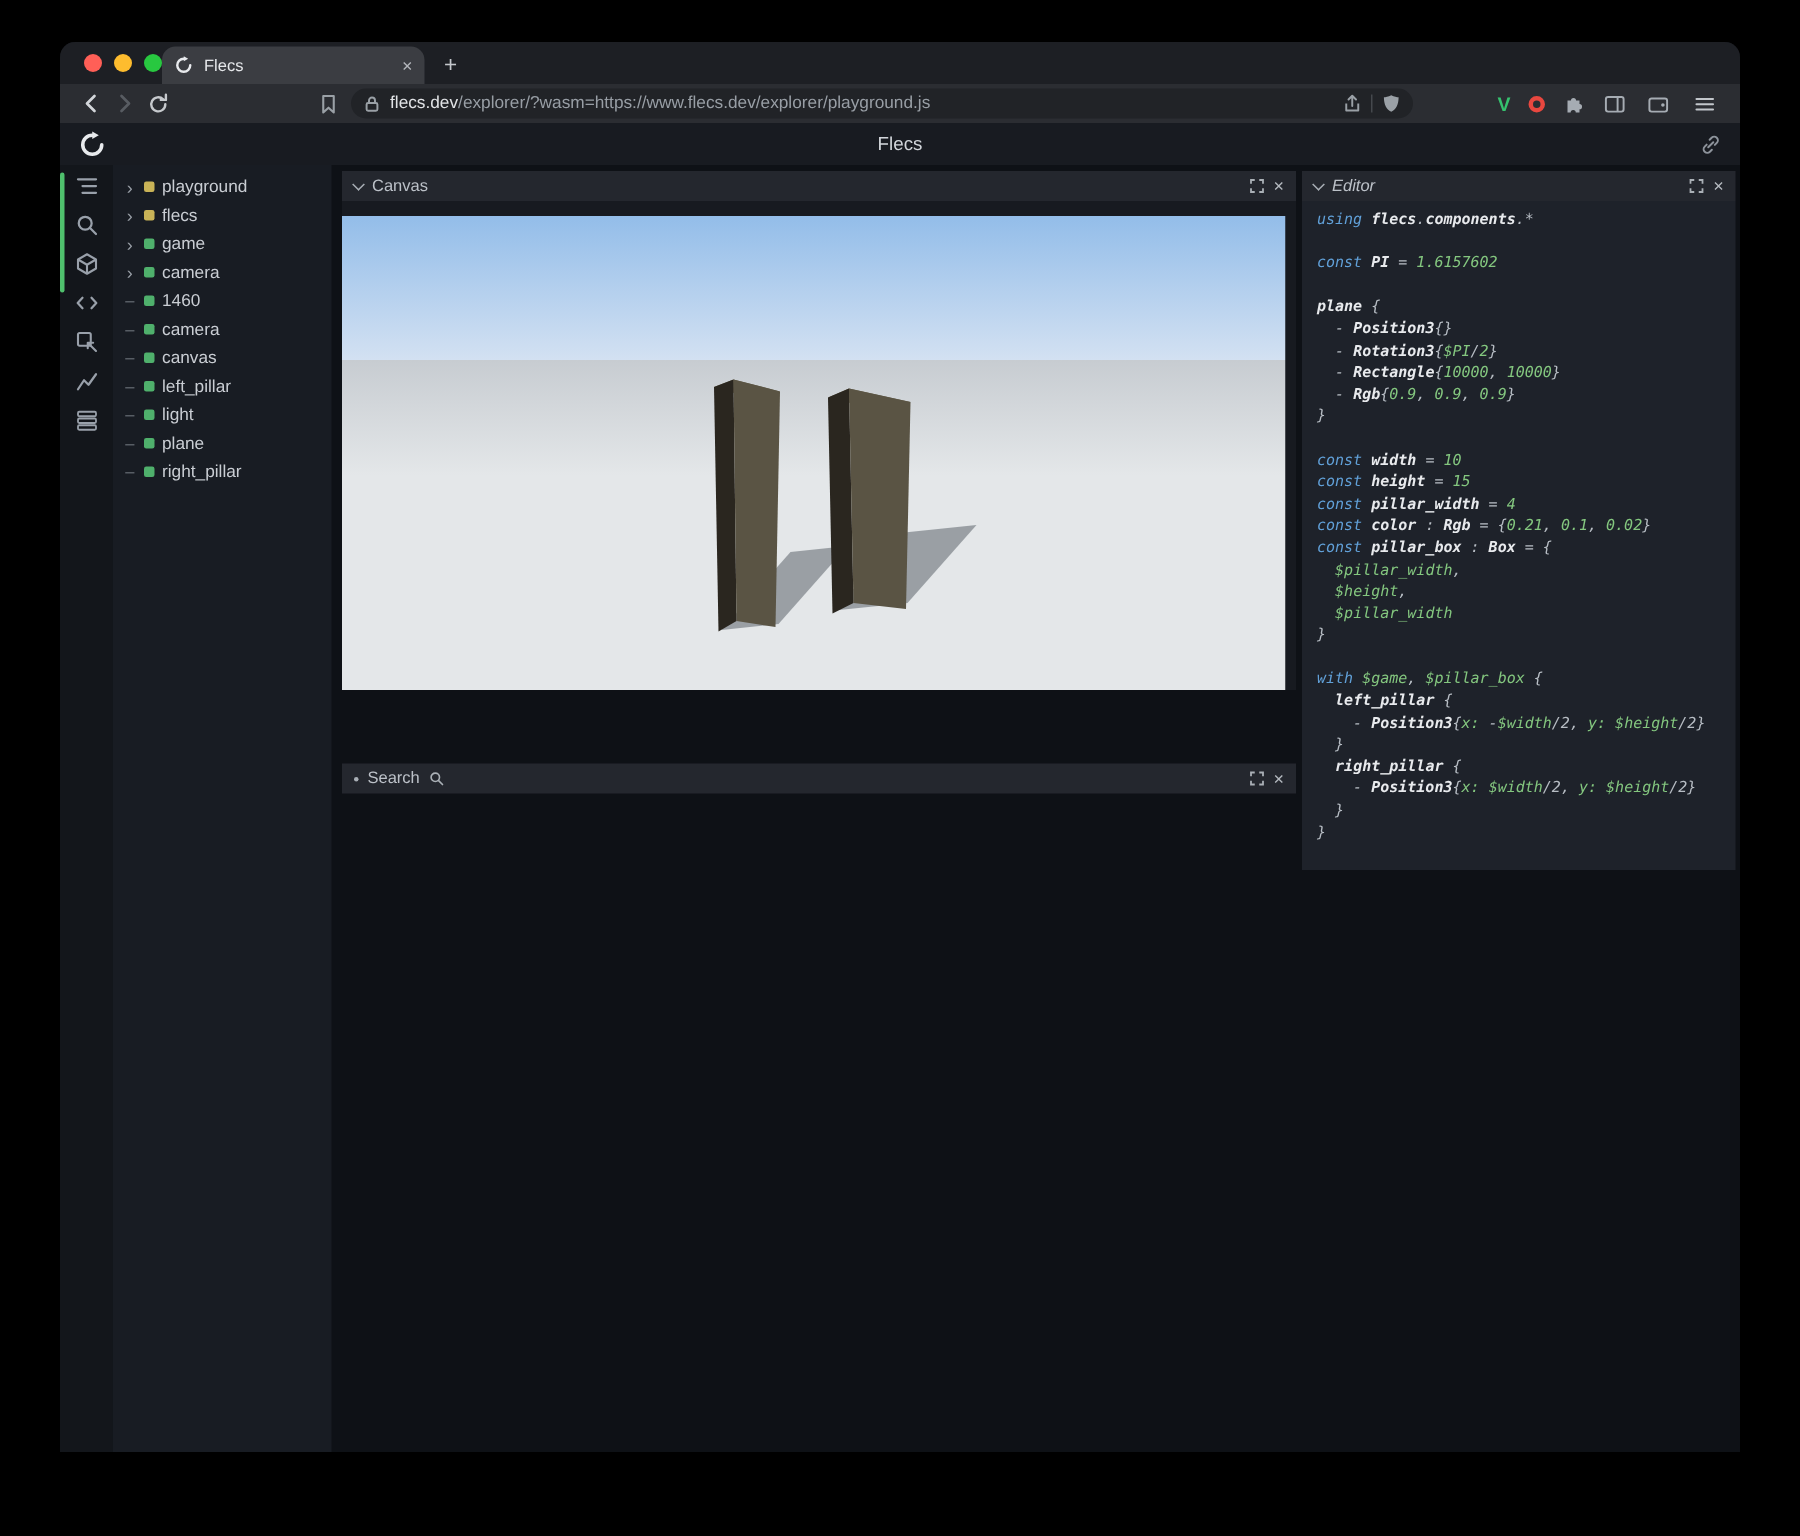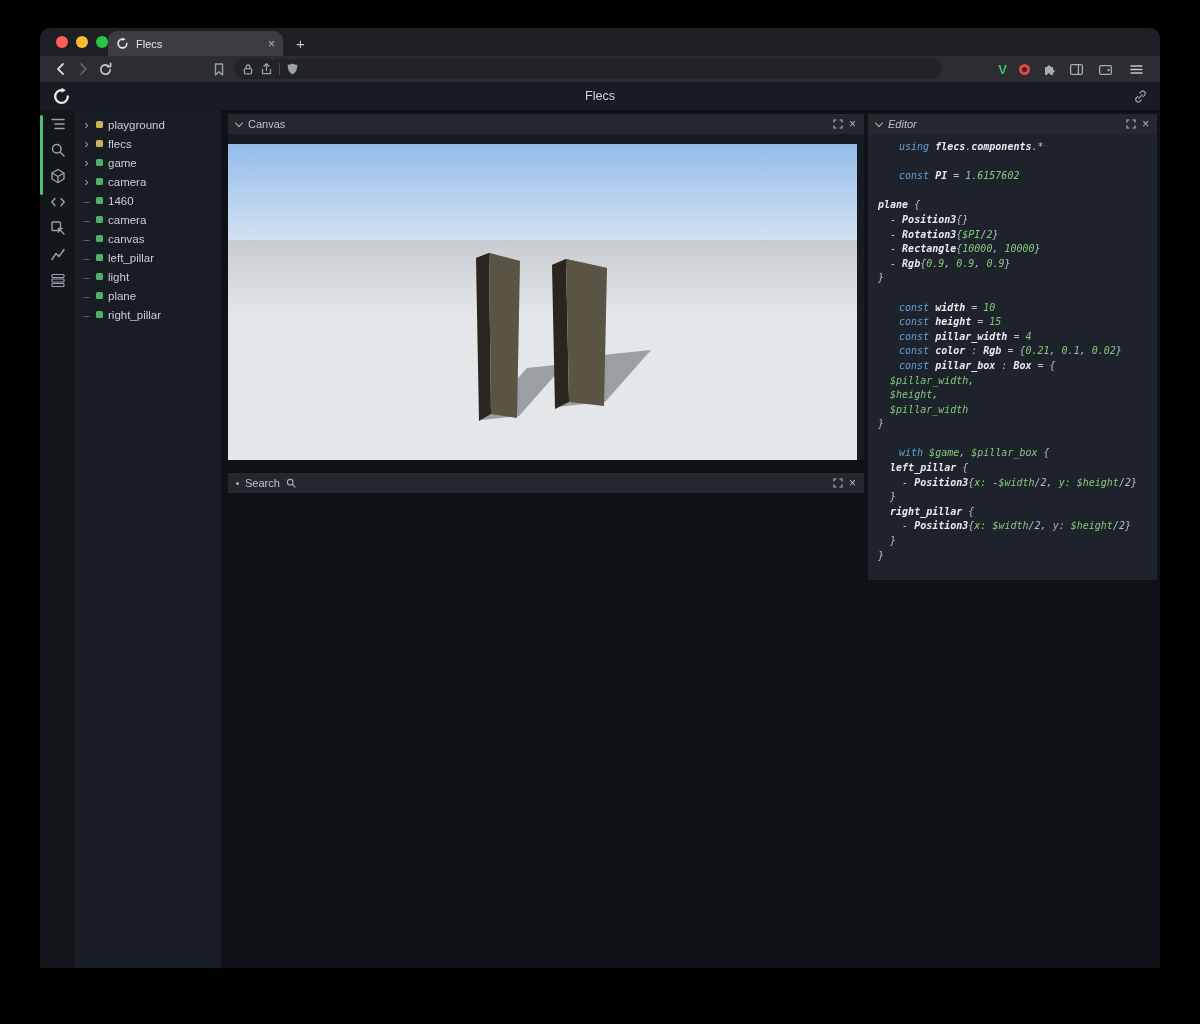--- a/index.html
+++ b/index.html
@@ -59,26 +59,26 @@
   .panel-header { height:20px; background:#24272e; display:flex; align-items:center; padding:0 8px; gap:6px; }
   .panel-title { color:#bcc1c8; font-size:11px; }
   .ph-spacer { flex:1; }
   .chev-down { width:6px; height:6px; border-right:1.4px solid #a9afb6; border-bottom:1.4px solid #a9afb6;
                transform:rotate(45deg); margin-top:-3px; flex:none; }
   .dot-marker { width:3px; height:3px; border-radius:50%; background:#a9afb6; flex:none; }
   .ph-close { color:#b4b9bf; font-size:12px; line-height:1; }
 
   .panel-canvas { width:636px; margin-bottom:13px; }
   .canvas-body { background:#171a20; padding:10px 7px 0 0; height:326px; }
-  .panel-search { width:636px; }
+  .panel-search { width:636px;margin-top:36px; }
 
   .panel-editor { width:289px; }
   .editor-body { background:#1e222a; height:446px; padding:6px 4px 8px 10px; overflow:hidden; }
   .code-line { font-family:"DejaVu Sans Mono", monospace; font-size:10px; line-height:14.6px; white-space:pre; }
-  .tk-kw  { color:#61a0d8;margin-left:21px; }
+  .tk-kw  { color:#61a0d8; }
   .tk-id  { color:#e8eaed; font-weight:bold; }
   .tk-num { color:#84c77f; }
   .tk-var { color:#84c77f; }
   .tk-pl  { color:#b7bdc4; }
 
   svg { display:block; }
 </style>
 </head>
 <body>
 
@@ -122,20 +122,21 @@
     <span class="bookmark-btn">
       <svg width="14" height="15" viewBox="0 0 14 15">
           <path d="M3.5 2 h7 v11 L7 9.8 L3.5 13 Z" fill="none" stroke="#9aa0a6" stroke-width="1.4" stroke-linejoin="round"></path>
         </svg>
     </span>
     <div class="urlbar">
       <svg width="12" height="13" viewBox="0 0 12 13">
         <rect x="2.4" y="5.6" width="7.2" height="5.2" rx="1" fill="none" stroke="#9aa0a6" stroke-width="1.3"></rect>
         <path d="M4 5.6 V4 a2 2 0 0 1 4 0 V5.6" fill="none" stroke="#9aa0a6" stroke-width="1.3"></path>
       </svg>
+      <span class="url-text"><span class="url-domain">flecs.dev</span><span class="url-path">/explorer/?wasm=https://www.flecs.dev/explorer/playground.js</span></span>
       <span class="icbtn">
         <svg width="13" height="14" viewBox="0 0 13 14">
             <path d="M6.5 8.6 V2 M4 4.3 L6.5 1.8 L9 4.3" fill="none" stroke="#9aa0a6" stroke-width="1.3" stroke-linecap="round" stroke-linejoin="round"></path>
             <path d="M2.5 7 v4.6 h8 V7" fill="none" stroke="#9aa0a6" stroke-width="1.3" stroke-linejoin="round"></path>
           </svg>
       </span>
       <span class="url-divider"></span>
       <span class="icbtn">
         <svg width="13" height="14" viewBox="0 0 13 14">
             <path d="M6.5 1.5 C8.5 2.6 10.4 2.8 11.4 2.8 C11.4 7.4 9.9 10.8 6.5 12.5 C3.1 10.8 1.6 7.4 1.6 2.8 C2.6 2.8 4.5 2.6 6.5 1.5 Z" fill="#9aa0a6"></path>

